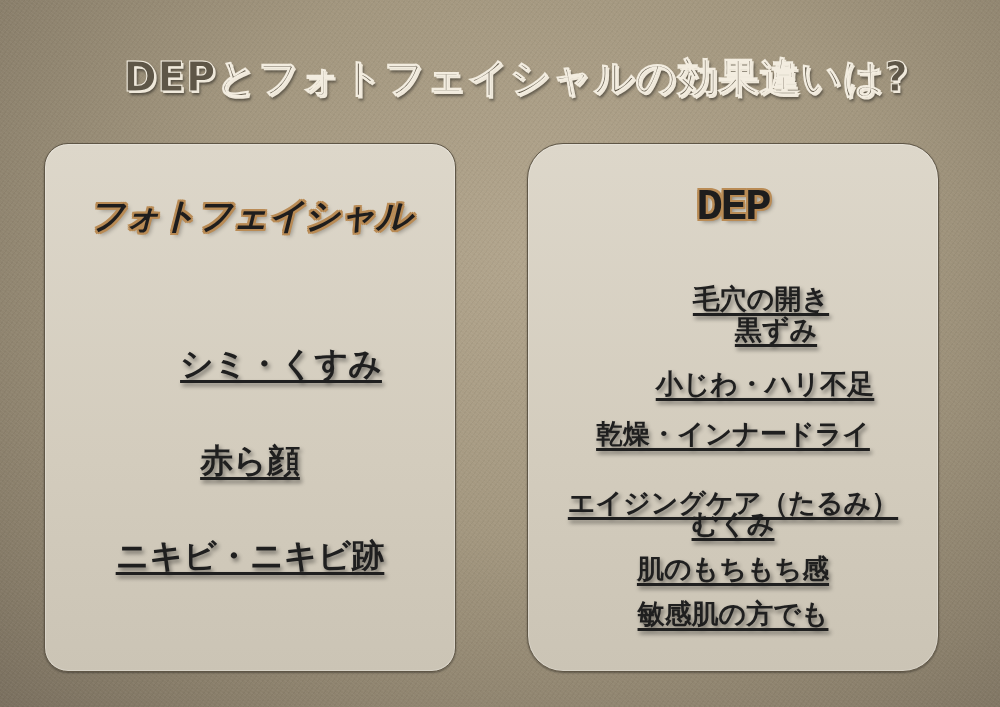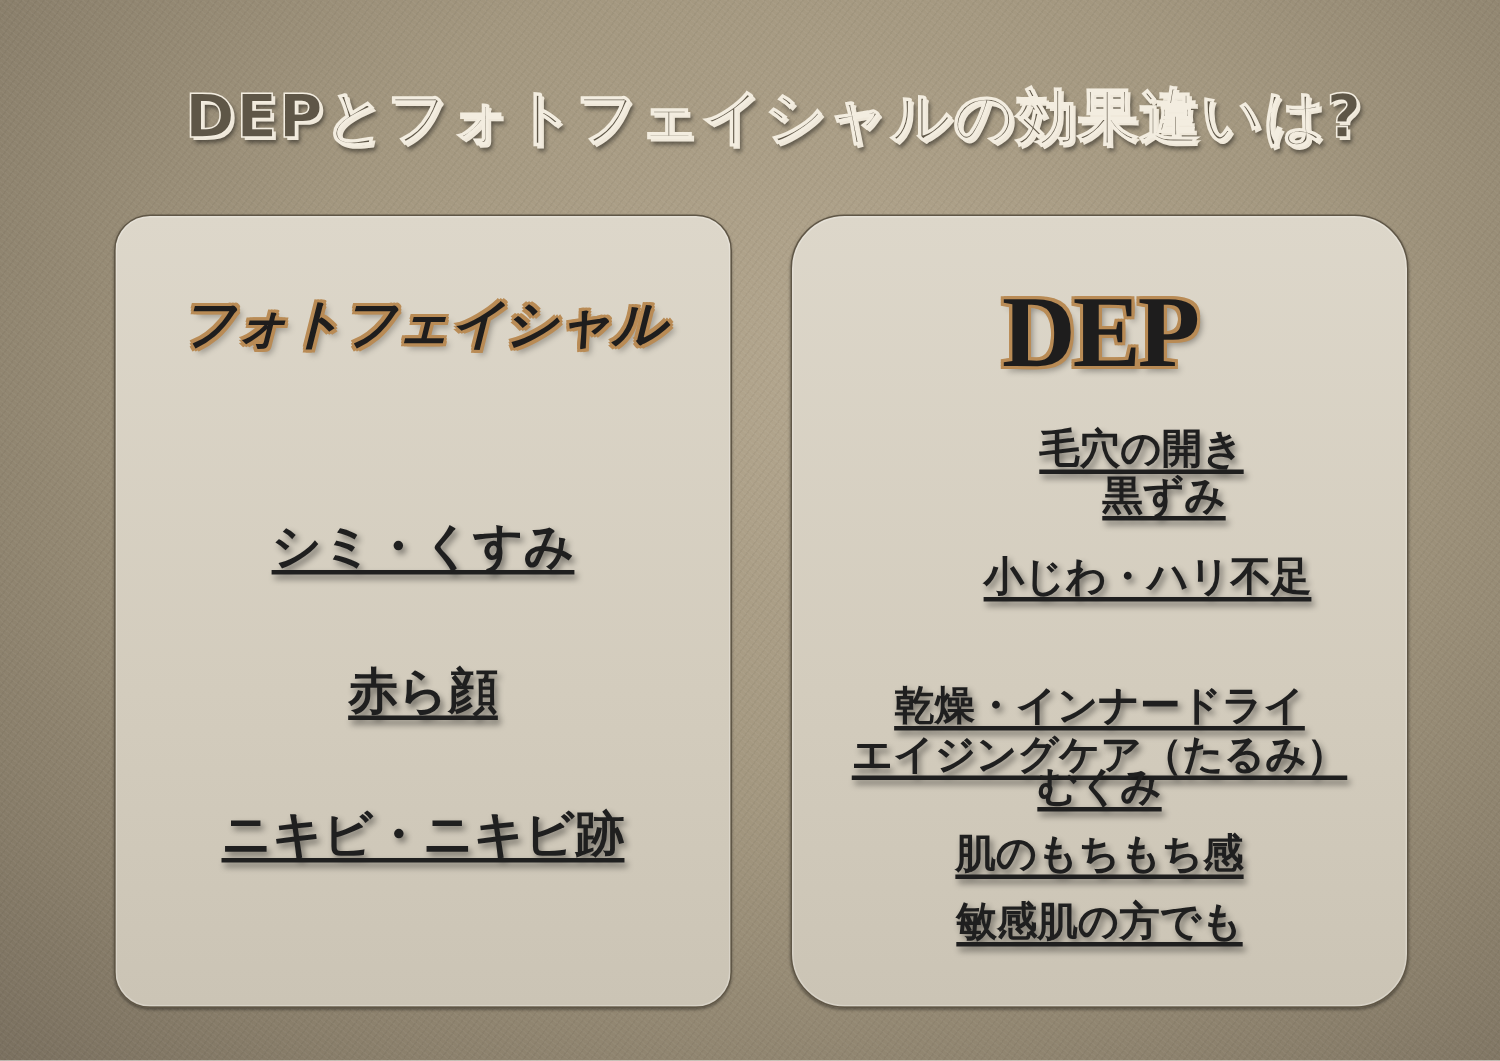--- a/index.html
+++ b/index.html
@@ -38,21 +38,21 @@
     }
     .panel {
       position: absolute;
       top: 143px;
       height: 527px;
       border-radius: 36px;
       background: linear-gradient(180deg, #ddd7ca 0%, #d3ccbd 60%, #cbc4b5 100%);
       border: 1.5px solid #5f5646;
       box-shadow: inset 0 0 0 1px rgba(255,255,255,0.25), 0 1px 2px rgba(0,0,0,0.35);
     }
-    .panel-left { left: 76px; width: 410px; border-radius: 24px; }
+    .panel-left { left: 44px; width: 410px; border-radius: 24px; }
     .panel-right { left: 527px; width: 410px; }
 
     .panel-heading {
       position: absolute;
       left: 0;
       width: 100%;
       text-align: center;
       color: #1e1d1d;
       font-weight: bold;
       text-shadow:
@@ -62,22 +62,22 @@
     }
     .heading-left {
       top: 48px;
       font-family: "DejaVu Sans", sans-serif;
       font-size: 36px;
       font-style: italic;
       letter-spacing: -1px;
     }
     .heading-right {
       top: 38px;
-      font-family: Liberation Serif, serif;
-      font-size: 68px;
+      font-family: Liberation Mono, monospace;
+      font-size: 44px;
       letter-spacing: -2px;
     }
 
     .item {
       position: absolute;
       left: 0;
       width: 100%;
       text-align: center;
       font-weight: bold;
       color: #1f1f1f;
@@ -92,28 +92,28 @@
   </style>
 </head>
 <body>
 
 <div class="noise"></div>
 
 <div class="title">DEPとフォトフェイシャルの効果違いは?</div>
 
 <div class="panel panel-left">
   <div class="panel-heading heading-left">フォトフェイシャル</div>
-  <div class="item left-item" style="top:198px;">シミ・くすみ</div>
+  <div class="item left-item" style="top:198px;padding-left:31px;">シミ・くすみ</div>
   <div class="item left-item" style="top:295px;">赤ら顔</div>
   <div class="item left-item" style="top:390px;">ニキビ・ニキビ跡</div>
 </div>
 
 <div class="panel panel-right">
   <div class="panel-heading heading-right">DEP</div>
   <div class="item right-item" style="top:137px;padding-left:28px;">毛穴の開き</div>
   <div class="item right-item" style="top:168px;padding-left:43px;">黒ずみ</div>
   <div class="item right-item" style="top:222px;padding-left:32px;">小じわ・ハリ不足</div>
-  <div class="item right-item" style="top:272px;margin-top:36px;">乾燥・インナードライ</div>
+  <div class="item right-item" style="top:272px;">乾燥・インナードライ</div>
   <div class="item right-item" style="top:317px;margin-top:24px;">エイジングケア（たるみ）</div>
   <div class="item right-item" style="top:362px;">むくみ</div>
   <div class="item right-item" style="top:407px;">肌のもちもち感</div>
   <div class="item right-item" style="top:452px;">敏感肌の方でも</div>
 </div>
 
 </body></html>

